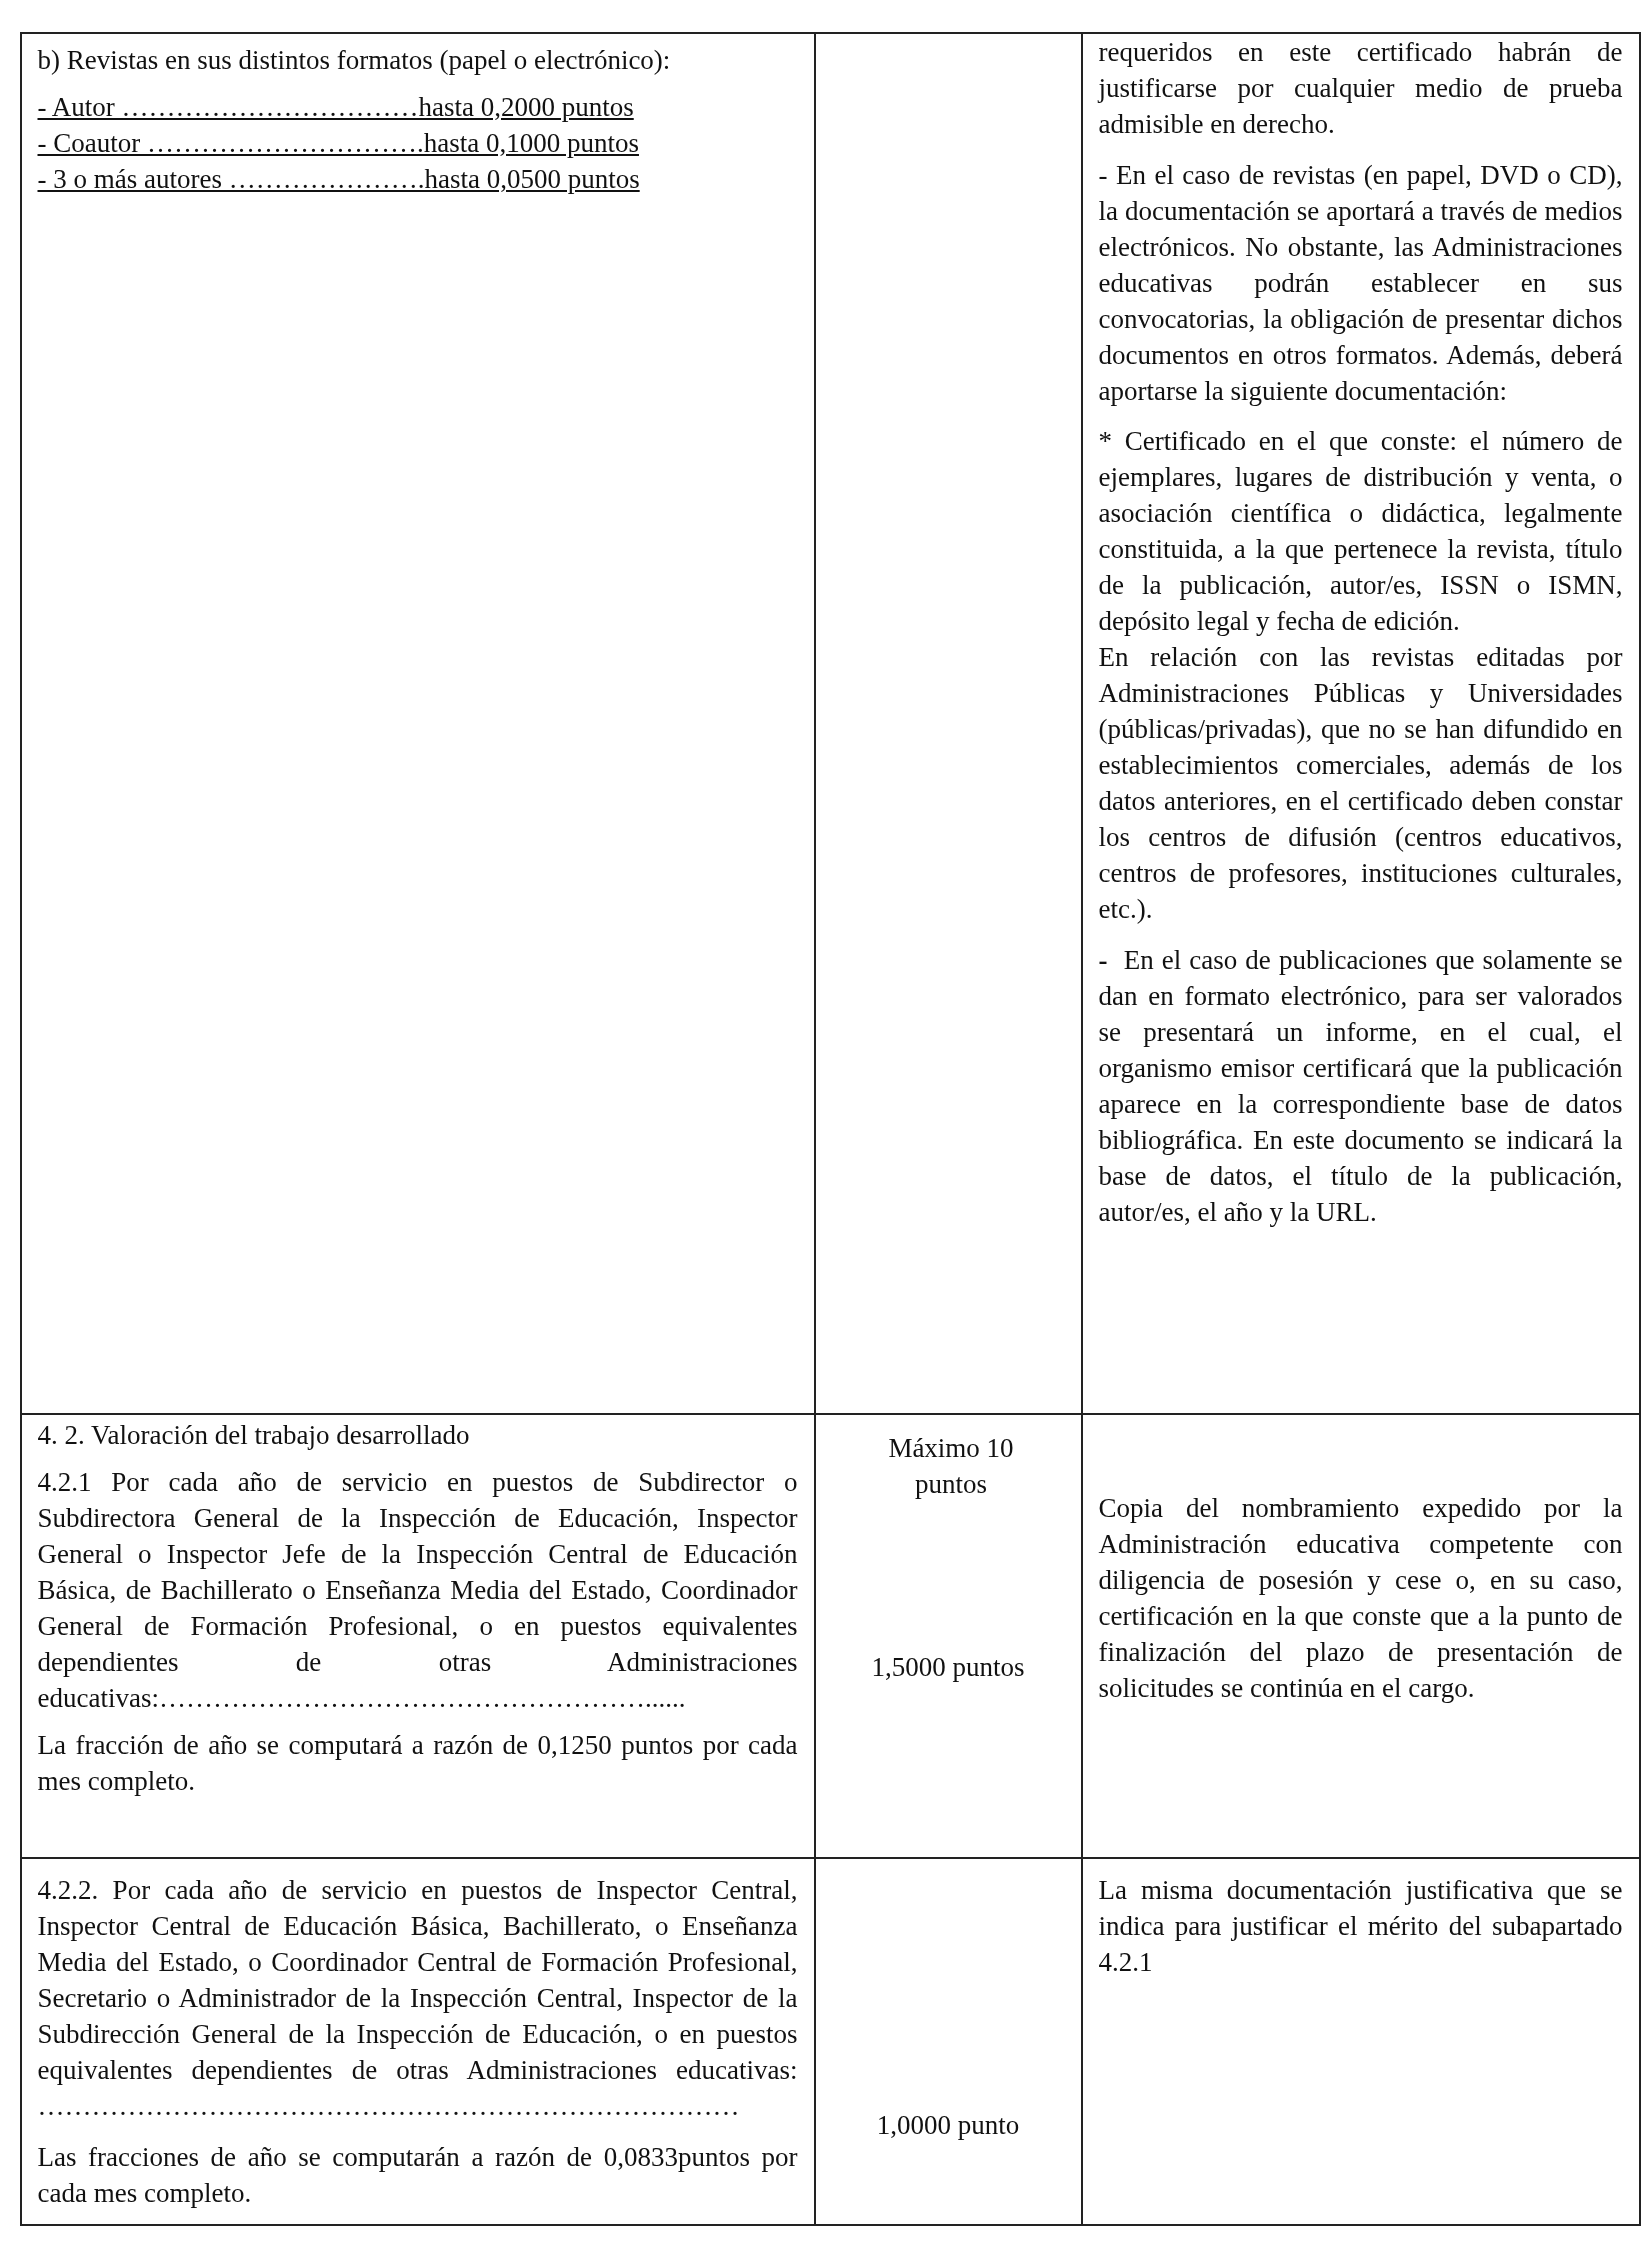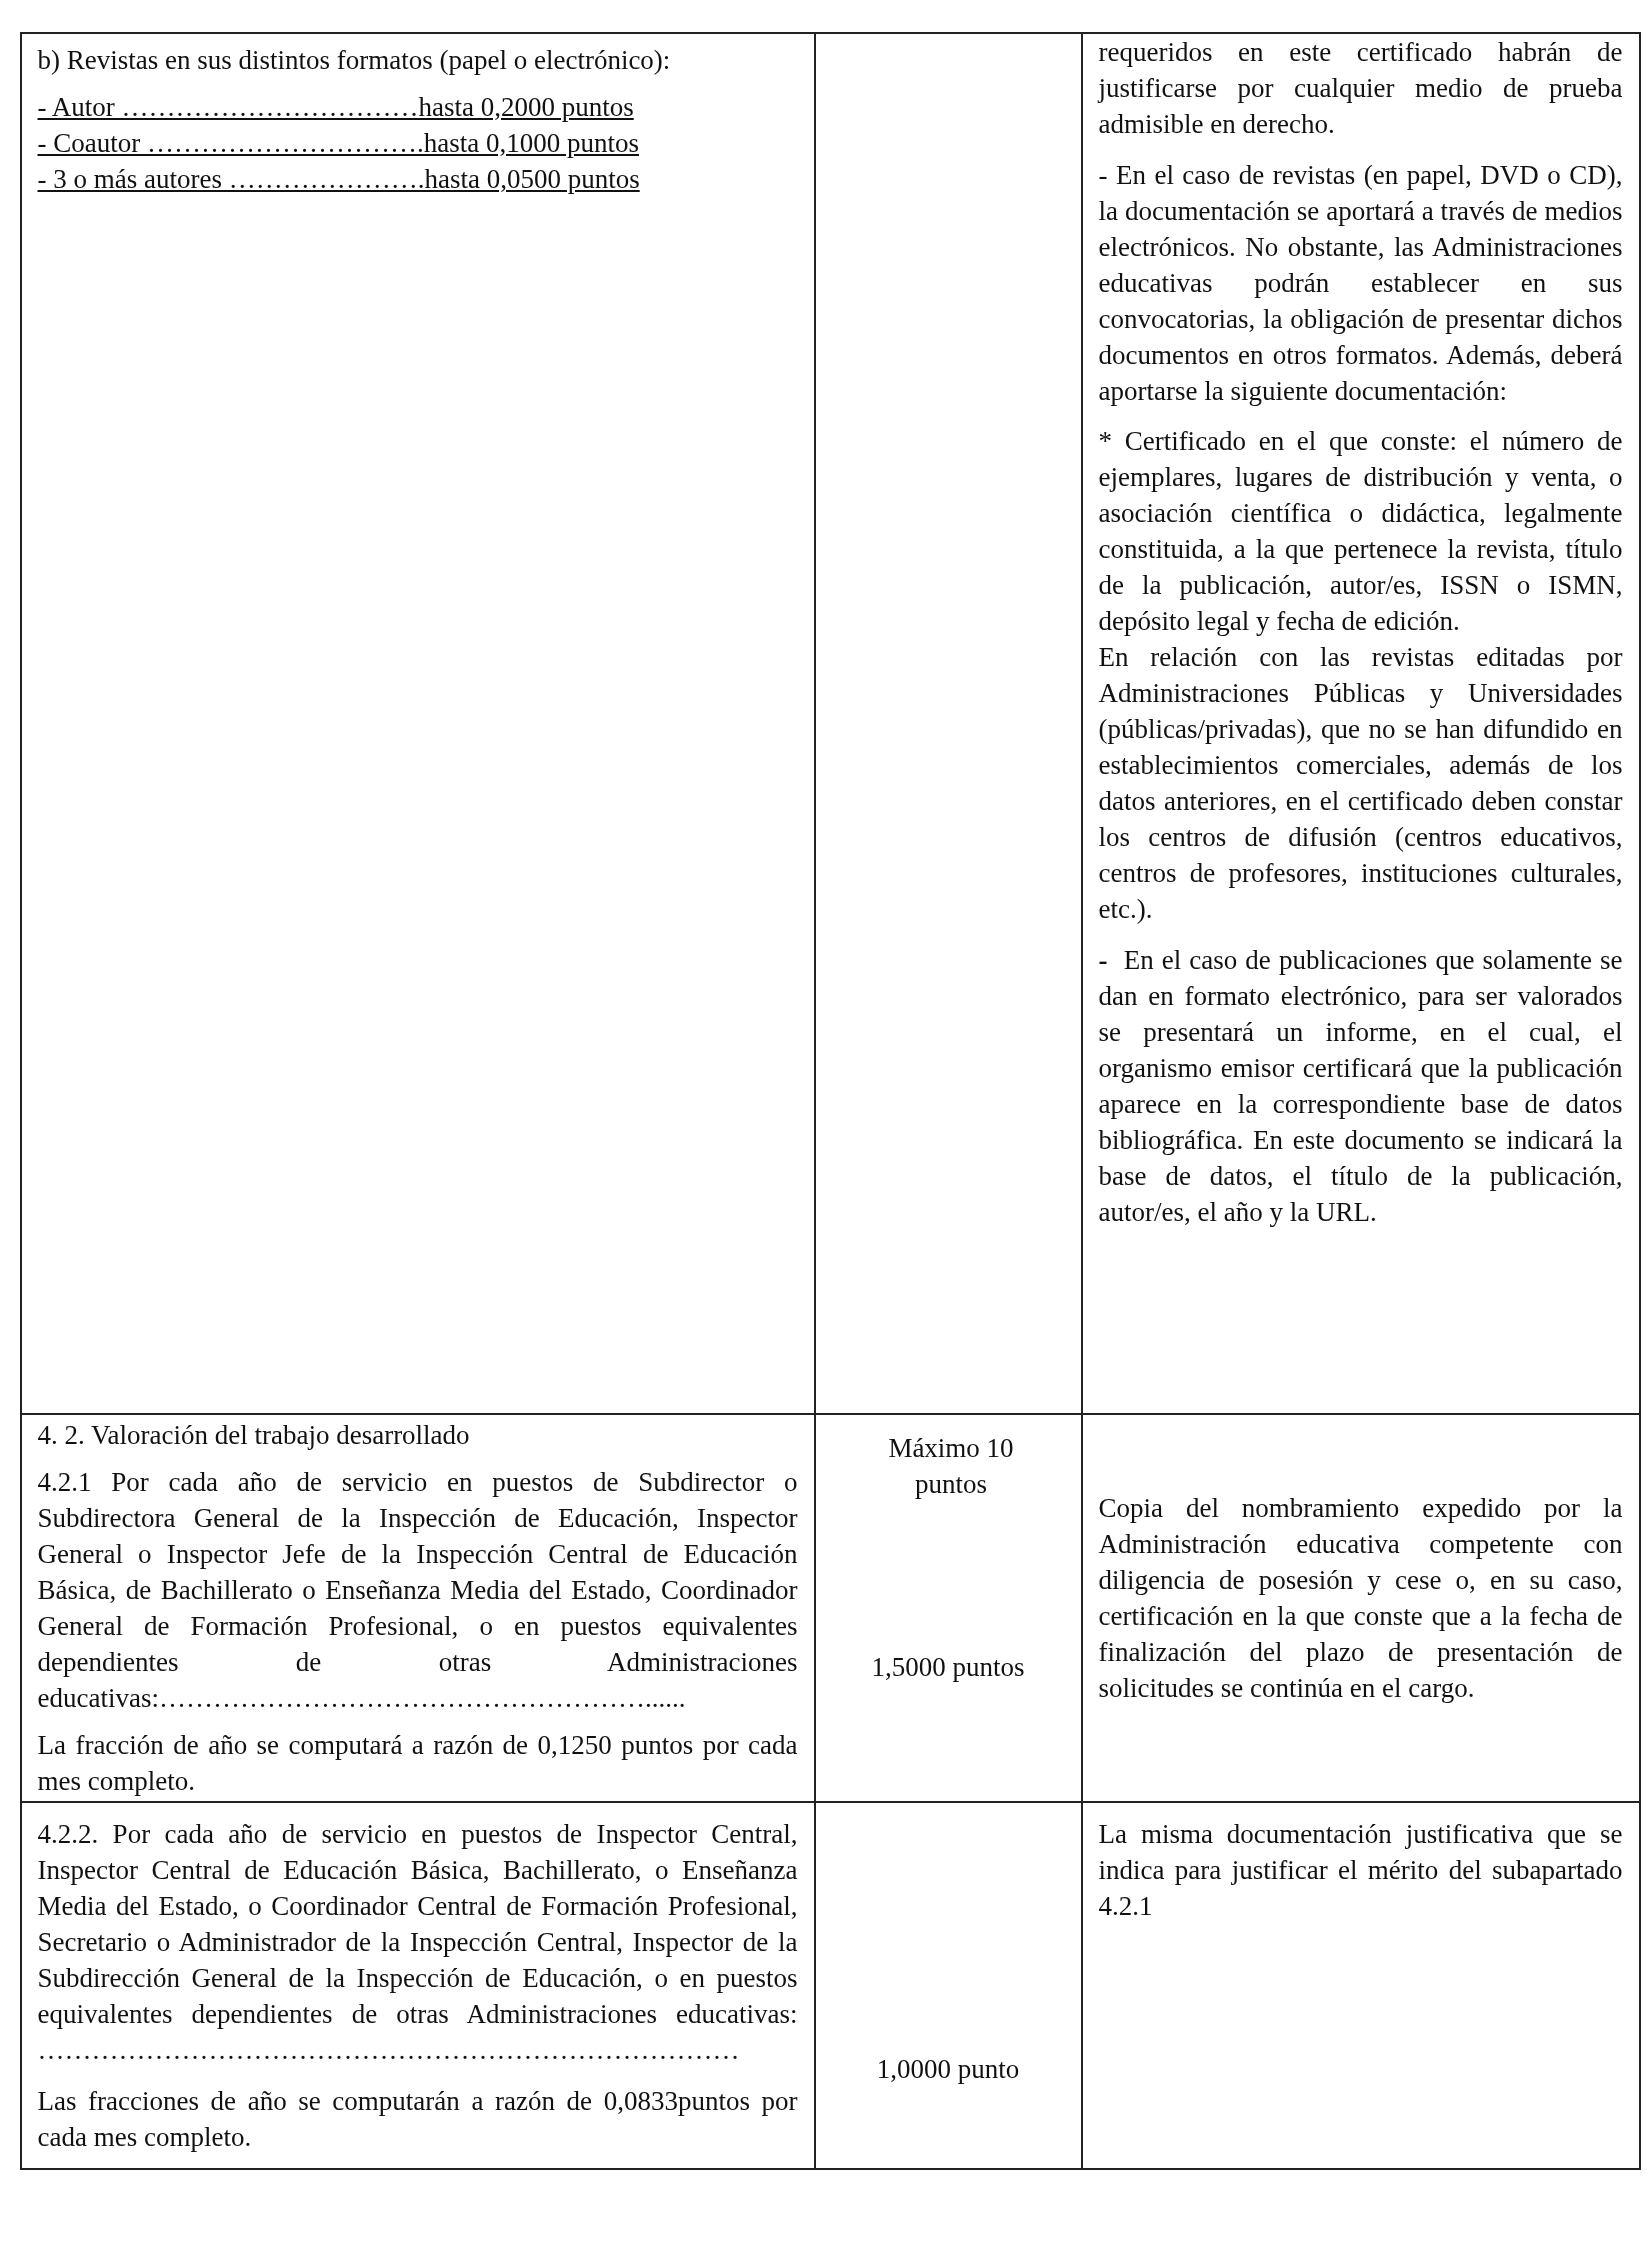--- a/index.html
+++ b/index.html
@@ -18,21 +18,21 @@
       border: 2.4px solid #222222;
       vertical-align: top;
       font-size: 27px;
       line-height: 36px;
       padding: 0 16px;
     }
     col.c1 { width: 794px; }
     col.c2 { width: 267px; }
     col.c3 { width: 558px; }
     .row1 { height: 1381px; }
-    .row2 { height: 388px; }
+    .row2 { height: 444px; }
     .row3 { height: 367px; }
     p { margin: 0; }
     .just { text-align: justify; text-align-last: left; }
     .gap { margin-top: 11.3px; }
     .gap-lg { margin-top: 14.6px; }
     .pts-cell { position: relative; }
     .pts-top { position: absolute; left: 0; right: 0; top: 14.6px; text-align: center; margin-left: 6px; }
     .pts-mid1 { position: absolute; left: 0; right: 0; top: 234px; text-align: center; }
     .pts-mid2 { position: absolute; left: 0; right: 0; top: 248px; text-align: center; }
     .list-line { white-space: nowrap; text-decoration: underline; }
@@ -70,21 +70,21 @@
       <td style="padding-top:1.6px;">
         <p>4. 2. Valoración del trabajo desarrollado</p>
         <p class="just gap" style="word-break:break-word;">4.2.1 Por cada año de servicio en puestos de Subdirector o Subdirectora General de la Inspección de Educación, Inspector General o Inspector Jefe de la Inspección Central de Educación Básica, de Bachillerato o Enseñanza Media del Estado, Coordinador General de Formación Profesional, o en puestos equivalentes dependientes de otras Administraciones educativas:………………………………………………......</p>
         <p class="just gap">La fracción de año se computará a razón de 0,1250 puntos por cada mes completo.</p>
       </td>
       <td class="pts-cell">
         <div class="pts-top" style="padding:0 57px;">Máximo 10 puntos</div>
         <div class="pts-mid1">1,5000 puntos</div>
       </td>
       <td style="padding-top:75px;">
-        <p class="just">Copia del nombramiento expedido por la Administración educativa competente con diligencia de posesión y cese o, en su caso, certificación en la que conste que a la fecha de finalización del plazo de presentación de solicitudes se continúa en el cargo.</p>
+        <p class="just">Copia del nombramiento expedido por la Administración educativa competente con diligencia de posesión y cese o, en su caso, certificación en la que conste que a la punto de finalización del plazo de presentación de solicitudes se continúa en el cargo.</p>
       </td>
     </tr>
 
     <tr class="row3">
       <td style="padding-top:13px;">
         <p class="just" style="text-align-last:justify;">4.2.2. Por cada año de servicio en puestos de Inspector Central, Inspector Central de Educación Básica, Bachillerato, o Enseñanza Media del Estado, o Coordinador Central de Formación Profesional, Secretario o Administrador de la Inspección Central, Inspector de la Subdirección General de la Inspección de Educación, o en puestos equivalentes dependientes de otras Administraciones educativas:</p>
         <p style="white-space:nowrap;overflow:hidden;">……………………………………………………………………</p>
         <p class="just gap-lg">Las fracciones de año se computarán a razón de 0,0833puntos por cada mes completo.</p>
       </td>
       <td class="pts-cell">

